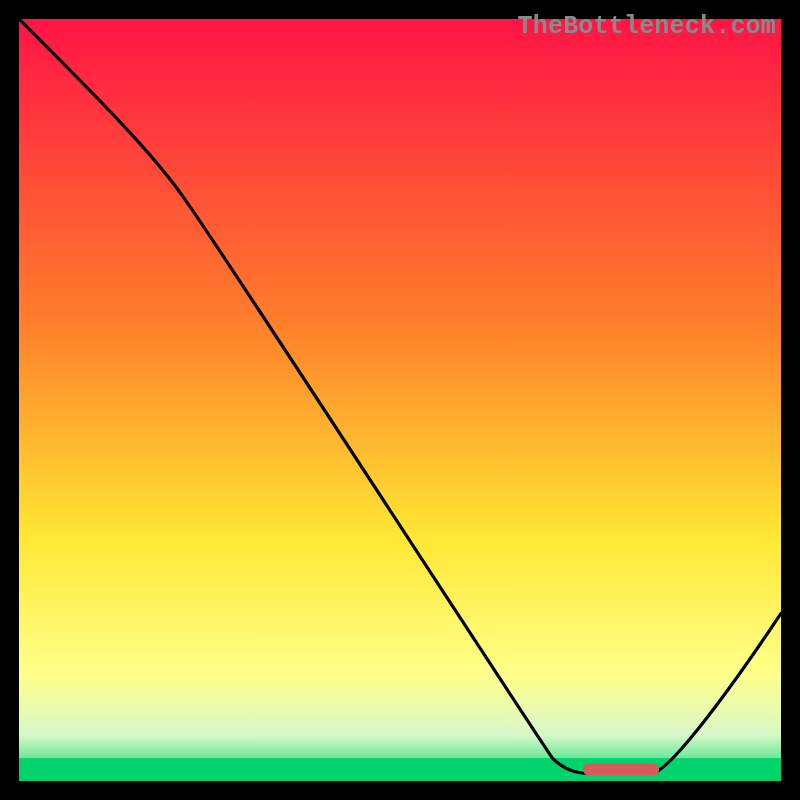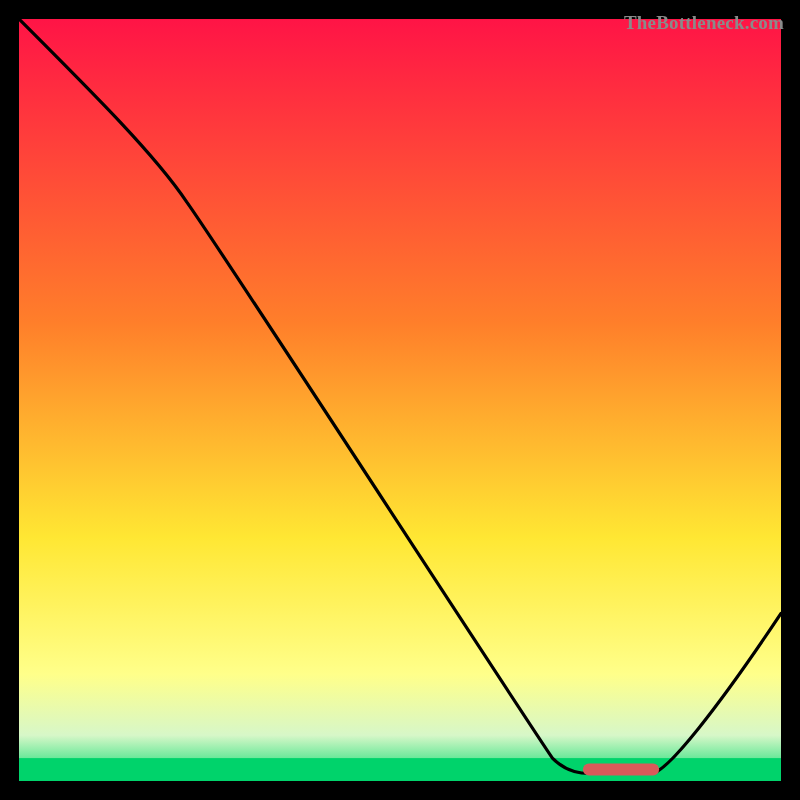--- a/index.html
+++ b/index.html
@@ -21,23 +21,23 @@
   .plot {
     position: absolute;
     left: 5px;
     top: 5px;
     width: 762px;
     height: 762px;
   }
   .watermark {
     position: absolute;
     top: -2px;
-    right: 2px;
-    font-family: Liberation Serif, serif;
-    font-size: 19px;
+    right: 10px;
+    font-family: Liberation Mono, monospace;
+    font-size: 25px;
     font-weight: 600;
     color: #8a8a8a;
     letter-spacing: 0.2px;
     z-index: 10;
   }
   svg { display: block; }
 </style>
 </head>
 <body>
 

